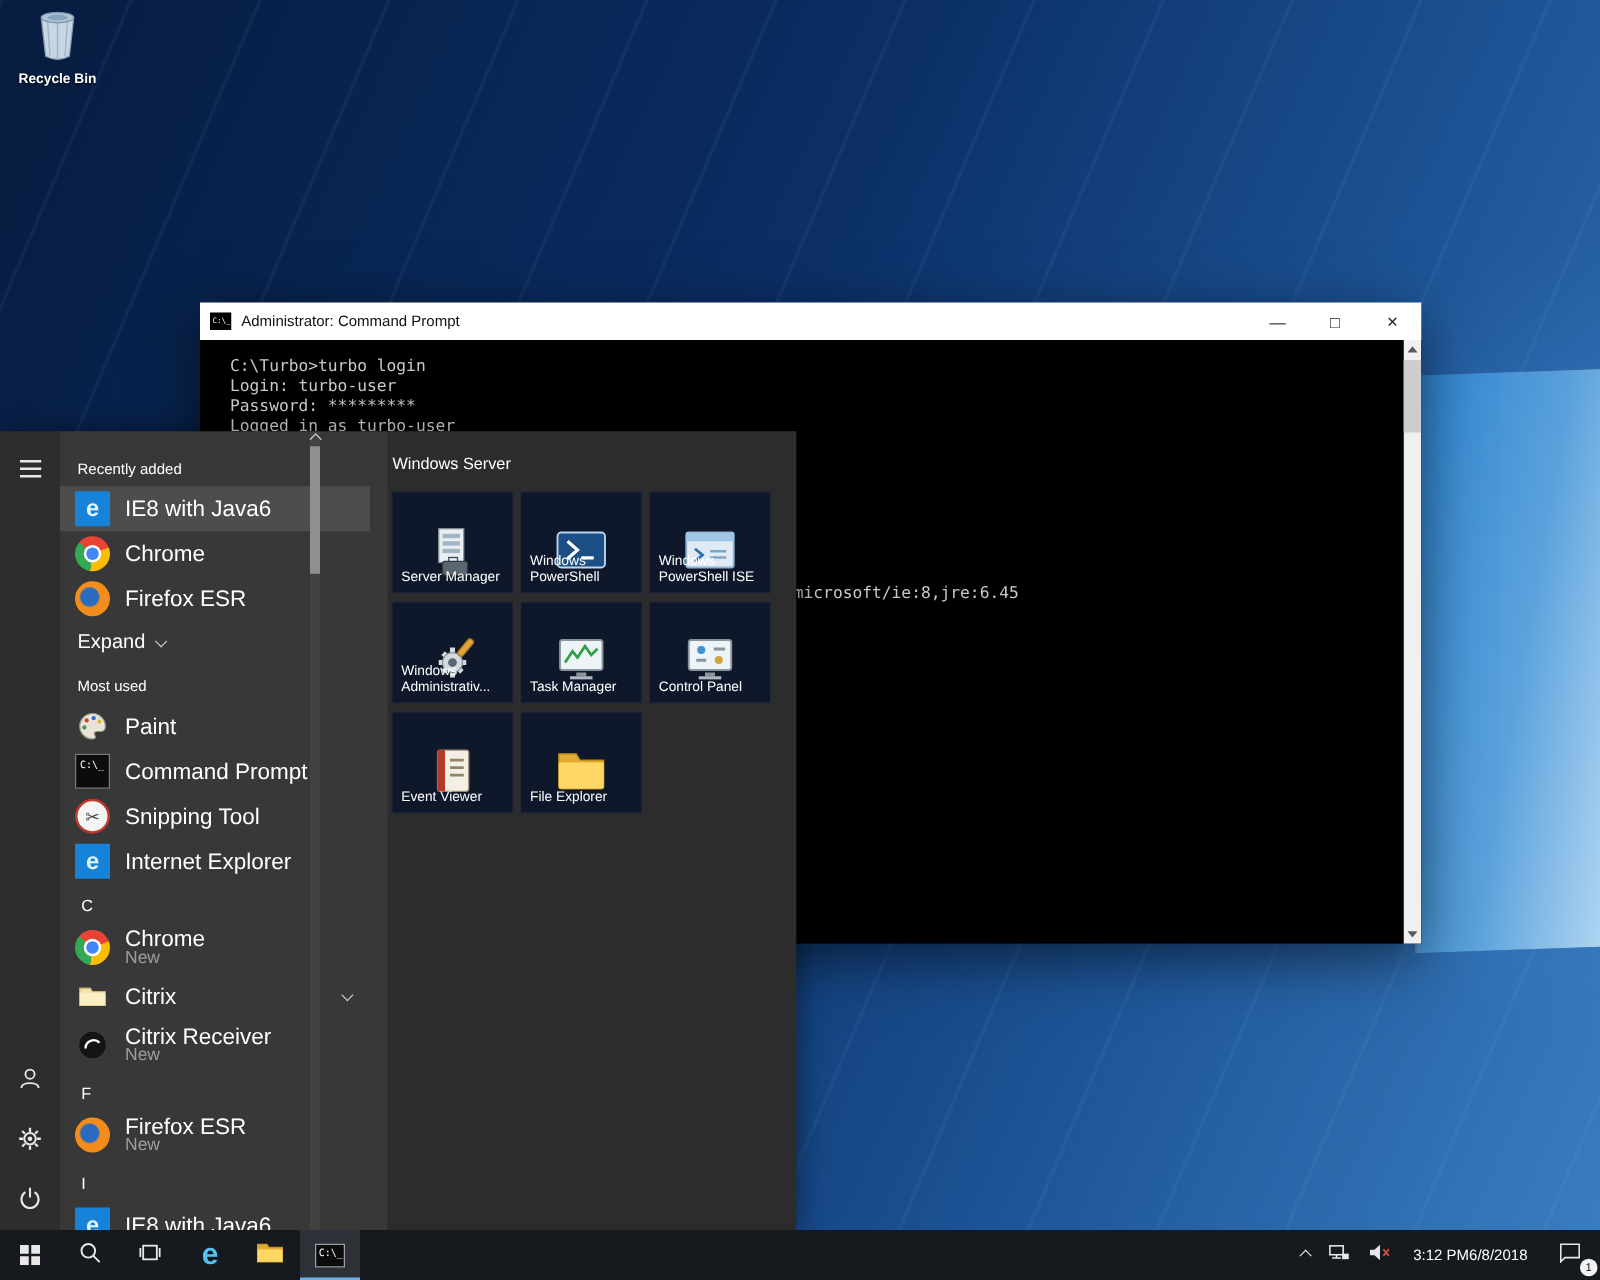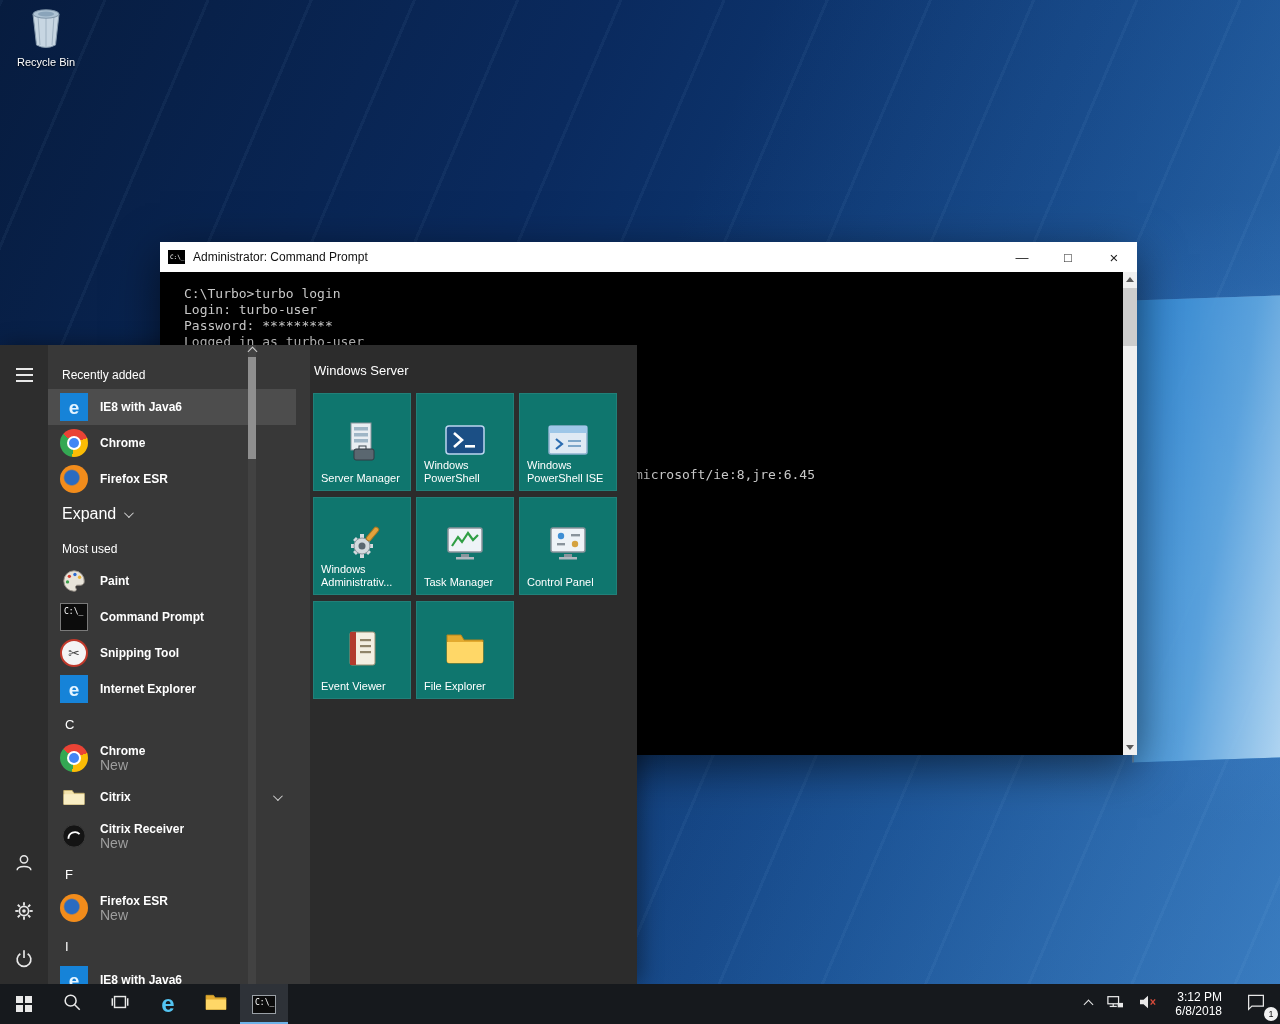--- a/index.html
+++ b/index.html
@@ -14,21 +14,21 @@
   
   .beams{position:absolute;inset:0;
     background:
       repeating-linear-gradient(113deg, rgba(160,210,255,.05) 0 3px, transparent 3px 95px),
       linear-gradient(113deg, transparent 45%, rgba(80,150,220,.18) 72%, rgba(150,205,255,.25) 100%);
   }
   .logo-pane{position:absolute;right:0;top:298px;width:146px;height:462px;
     background:linear-gradient(100deg,#2f86d2 0%,#5ea6e0 55%,#b9dcf6 100%);
     border-left:2px solid rgba(5,35,70,.45);opacity:.92;transform:skewY(-2deg);}
   
-  .desktop-icon{position:absolute;left:6px;top:6px;width:80px;text-align:center;z-index:2;}
+  .desktop-icon{position:absolute;left:6px;top:6px;width:80px;text-align:center;z-index:2;font-weight:bold;}
   .desktop-icon .dlabel{margin-top:2px;font-size:11px;color:#fff;text-shadow:0 1px 2px rgba(0,0,0,.9);}
   
   .cmd-window{position:absolute;left:160px;top:242px;width:977px;height:513px;z-index:10;
     box-shadow:0 12px 42px rgba(0,0,0,.55);}
   .cmd-titlebar{height:30px;background:#ffffff;display:flex;align-items:center;}
   .cmd-title-icon{width:17px;height:14px;background:#000;margin-left:8px;color:#fff;
     font-family:"DejaVu Sans Mono",monospace;font-size:6px;line-height:14px;padding-left:2px;box-sizing:border-box;}
   .cmd-title{font-size:12px;color:#111;margin-left:8px;}
   .cmd-controls{margin-left:auto;display:flex;height:100%;}
   .cmd-ctrl{width:46px;height:100%;display:flex;align-items:center;justify-content:center;
@@ -55,21 +55,21 @@
   
   .app-list{position:absolute;left:48px;top:0;width:248px;height:100%;overflow:hidden;
     padding-top:12px;box-sizing:border-box;}
   .list-hdr{height:20px;margin:8px 0 4px 0;padding-left:14px;font-size:12px;color:#fff;display:flex;align-items:center;}
   .app-row{display:flex;align-items:center;height:36px;padding:0 10px 0 12px;position:relative;}
   .app-row.two-line{height:42px;}
   .app-row.hl{background:#4d4d4d;}
   .app-ico{width:28px;height:28px;flex:0 0 28px;margin-right:12px;position:relative;
     display:flex;align-items:center;justify-content:center;box-sizing:border-box;}
   .app-text{display:flex;flex-direction:column;justify-content:center;}
-  .app-label{font-size:12px;color:#fff;line-height:15px;font-weight:bold;}
+  .app-label{font-size:18px;color:#fff;line-height:15px;}
   .app-sub{font-size:14px;color:#9e9e9e;line-height:13px;}
   .letter-row{height:26px;margin-top:4px;display:flex;align-items:center;padding-left:17px;font-size:13px;color:#fff;}
   .expand-row{height:34px;display:flex;align-items:center;padding-left:14px;font-size:16px;color:#fff;gap:8px;}
   .chev{display:inline-block;width:6px;height:6px;border-right:1.5px solid #cfcfcf;border-bottom:1.5px solid #cfcfcf;}
   .chev.down{transform:rotate(45deg) translateY(-2px);}
   .chev.up{transform:rotate(-135deg);}
   .row-chevron{position:absolute;right:16px;top:15px;}
   .menu-scroll{position:absolute;left:248px;top:0;width:8px;height:100%;background:rgba(255,255,255,.05);}
   .menu-scroll .thumb{position:absolute;left:0;top:12px;width:8px;height:102px;background:#8f8f8f;}
   .menu-scroll .up{position:absolute;left:1px;top:3px;}
@@ -81,37 +81,37 @@
   .icon-chrome::after{content:"";position:absolute;inset:9px;border-radius:50%;background:#4285f4;}
   .icon-firefox{border-radius:50%;background:radial-gradient(circle at 42% 45%,#2a6bc0 0 31%,#f28c1b 38% 72%,#b74a0a 100%);}
   .icon-cmdp{background:#0c0c0c;border:1px solid #7a7a7a;align-items:flex-start!important;justify-content:flex-start!important;}
   .icon-cmdp span{font-family:"DejaVu Sans Mono",monospace;font-size:8px;color:#fff;padding:3px 0 0 3px;}
   .icon-snip{border-radius:50%;background:#f4f4f4;border:2px solid #c0392b;}
   .icon-snip span{font-size:14px;color:#444;line-height:1;}
   
   .tiles-panel{position:absolute;left:310px;top:0;width:327px;height:100%;background:rgba(0,0,0,.20);}
   .tiles-group-label{position:absolute;left:4px;top:18px;font-size:13px;color:#fff;}
   .tiles-grid{position:absolute;left:3px;top:48px;width:320px;display:flex;flex-wrap:wrap;}
-  .tile{width:98px;height:98px;margin:0 5px 6px 0;background:#0f766e;position:relative;
+  .tile{width:98px;height:82px;margin:0 5px 6px 0;background:#0f172a;position:relative;
     border:1px solid rgba(255,255,255,.08);box-sizing:border-box;}
   .tile-ico{position:absolute;left:50%;top:26px;transform:translateX(-50%);}
   .tile-label{position:absolute;left:7px;right:3px;bottom:5px;font-size:11px;line-height:13px;color:#fff;}
   
   .taskbar{position:absolute;left:0;top:984px;width:1280px;height:40px;background:#16191d;z-index:50;
     display:flex;align-items:stretch;}
   .tb-btn{width:48px;display:flex;align-items:center;justify-content:center;position:relative;}
   .tb-btn.active{background:#2e3238;box-shadow:inset 0 -2px 0 #6cb2e8;}
   .win-grid{display:grid;grid-template-columns:7px 7px;grid-template-rows:7px 7px;gap:2px;}
   .win-grid i{background:#e8e8e8;display:block;}
   .tb-ie{font-size:24px;font-weight:bold;color:#53c4f2;line-height:1;}
   .tb-cmd-ico{width:24px;height:19px;background:#0c0c0c;border:1px solid #9aa0a6;
     font-family:"DejaVu Sans Mono",monospace;font-size:8px;color:#fff;padding:2px 0 0 2px;box-sizing:border-box;}
   .tray{margin-left:auto;display:flex;align-items:center;}
   .tray-btn{height:40px;display:flex;align-items:center;justify-content:center;padding:0 7px;position:relative;}
-  .tray-clock{display:flex;flex-direction:column;justify-content:center;align-items:flex-end;
+  .tray-clock{display:flex;flex-direction:row;justify-content:center;align-items:flex-end;
     color:#fff;font-size:12px;line-height:14px;padding:0 10px;text-align:right;}
   .badge{position:absolute;right:2px;bottom:3px;width:14px;height:14px;border-radius:50%;
     background:#f2f2f2;color:#111;font-size:9px;display:flex;align-items:center;justify-content:center;}
 </style>
 </head>
 <body>
 
 <div class="beams"></div>
 <div class="logo-pane"></div>
 

